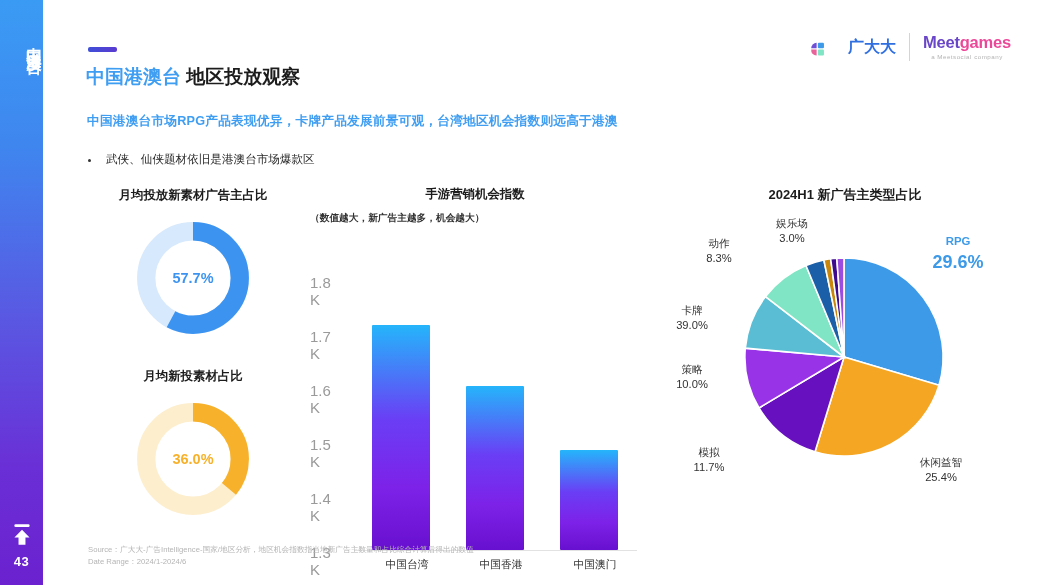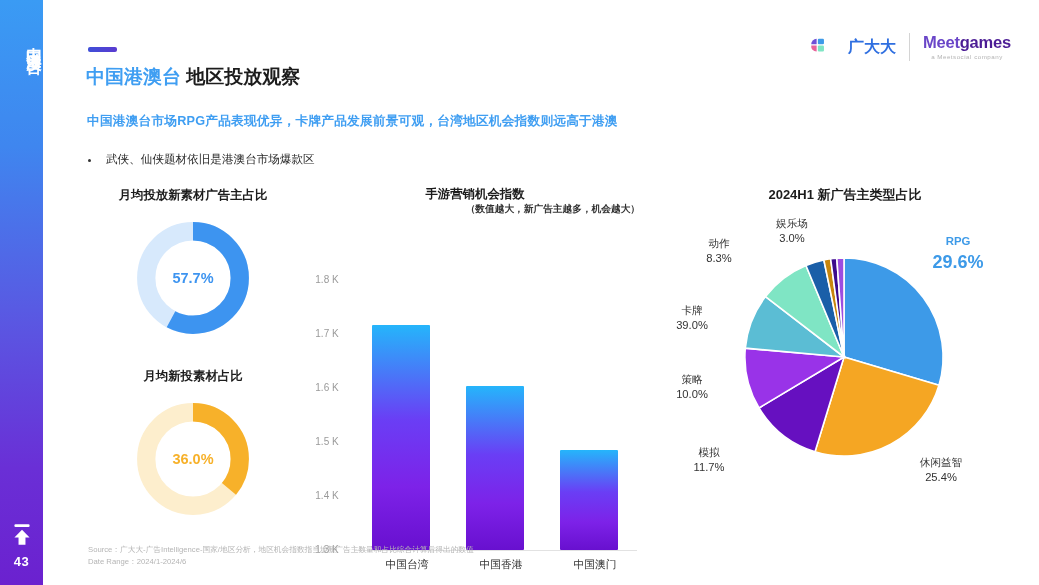--- a/index.html
+++ b/index.html
@@ -43,46 +43,46 @@
   }
   .bullet-row {
     position:absolute; left:88px; top:152px;
     display:flex; align-items:flex-start; gap:15px;
     font-size:11.6px; color:#2b2b2b; font-weight:500;
   }
   .bullet-dot { width:3px; height:3px; background:#333; border-radius:50%; margin-top:7px; flex:none; }
 
   
   .logos { position:absolute; right:28px; top:33px; display:flex; align-items:center; gap:13px; }
-  .logo-gdd { display:flex; align-items:flex-start; gap:22px; }
+  .logo-gdd { display:flex; align-items:flex-end; gap:22px; }
   .logo-gdd .mark { width:17px; height:17px; display:block; }
   .logo-gdd .word { font-size:16px; font-weight:700; color:#2f6fe0; letter-spacing:0px; }
   .logo-sep { width:1px; height:28px; background:#d4d4d4; }
   .logo-meet { text-align:center; line-height:1; }
   .logo-meet .mg { font-size:16.5px; font-weight:700; letter-spacing:-.2px; }
   .logo-meet .mg .m1 { color:#6a46c8; }
-  .logo-meet .mg .m2 { color:#4c1d95; }
+  .logo-meet .mg .m2 { color:#ec4899; }
   .logo-meet .tag { font-size:6.2px; color:#b3b3b3; letter-spacing:.5px; margin-top:3px; }
 
   
   .panel-title { font-size:12.4px; font-weight:700; color:#1c1c1c; text-align:center; white-space:nowrap; }
-  .panel-sub { font-size:9.7px; font-weight:700; color:#333; text-align:right; white-space:nowrap; }
+  .panel-sub { font-size:9.7px; font-weight:700; color:#333; text-align:left; white-space:nowrap; margin-top:9px; }
 
   
   .donut-block { position:absolute; }
   .donut-wrap { position:relative; width:122px; height:122px; margin:13px auto 0; }
   .donut-center {
     position:absolute; inset:0; display:flex; align-items:center; justify-content:center;
     font-size:14.5px; font-weight:700;
   }
 
   
   .bars { position:absolute; }
   .bar-plot { position:relative; }
-  .ytick { position:absolute; font-size:10px; color:#9a9a9a; text-align:center; width:34px; }
+  .ytick { position:absolute; font-size:15px; color:#9a9a9a; text-align:left; width:34px; }
   .axis-line { position:absolute; height:1px; background:#e2e2e2; }
   .bar {
     position:absolute; bottom:0;
     background:linear-gradient(180deg,#25b5fb 0%,#6a3ef5 42%,#7d22e8 72%,#6810cf 100%);
     border-radius:1px;
   }
   .bar-cat { position:absolute; font-size:10.8px; color:#333; text-align:center; }
 
   
   .pie-block { position:absolute; }
@@ -221,21 +221,21 @@
       <div class="pc">29.6%</div>
     </div>
     <div class="pie-lab" style="left:236px; top:269px; width:90px;">
       <div class="nm">休闲益智</div>
       <div class="pc">25.4%</div>
     </div>
     <div class="pie-lab" style="left:14px; top:259px; width:70px;">
       <div class="nm">模拟</div>
       <div class="pc">11.7%</div>
     </div>
-    <div class="pie-lab" style="left:-3px; top:186px; width:70px;">
+    <div class="pie-lab" style="left:-3px; top:176px; width:70px;">
       <div class="nm">策略</div>
       <div class="pc">10.0%</div>
     </div>
     <div class="pie-lab" style="left:-3px; top:117px; width:70px;">
       <div class="nm">卡牌</div>
       <div class="pc">39.0%</div>
     </div>
     <div class="pie-lab" style="left:24px; top:50px; width:70px;">
       <div class="nm">动作</div>
       <div class="pc">8.3%</div>

